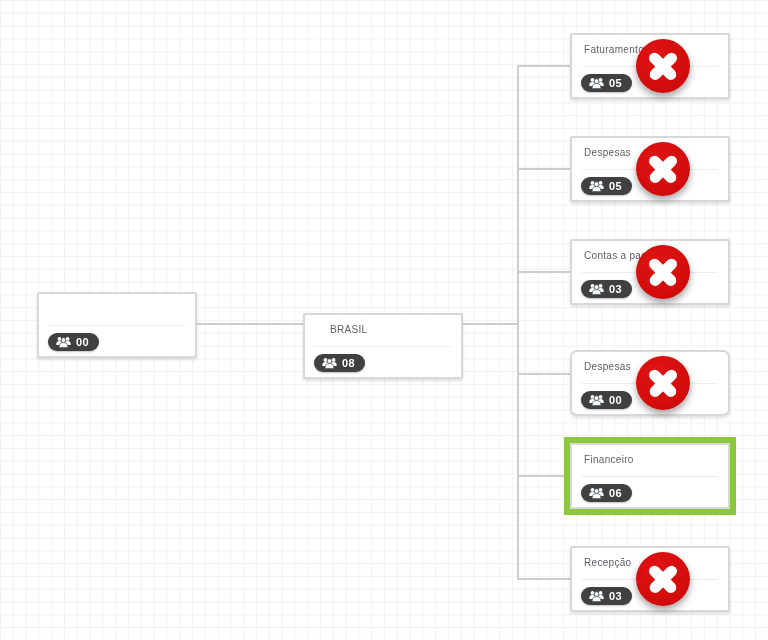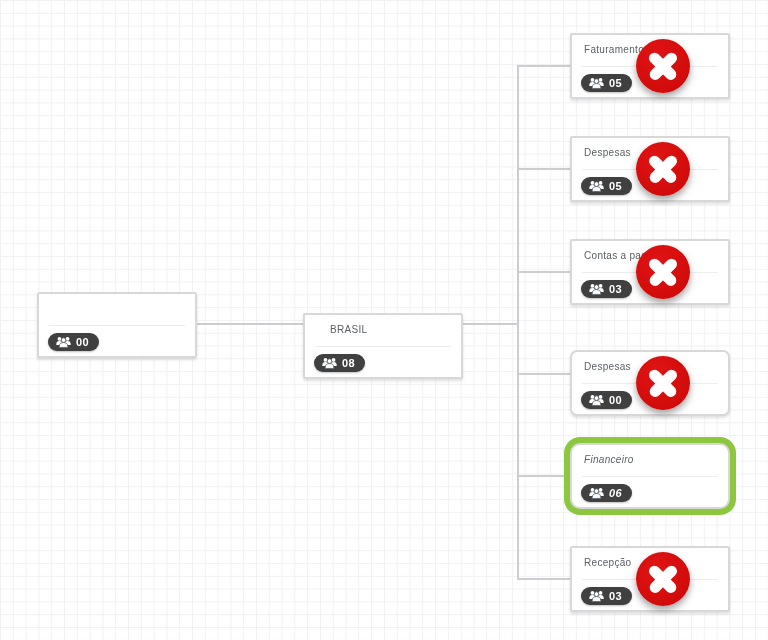--- a/index.html
+++ b/index.html
@@ -21,23 +21,22 @@
   
   .node{
     position:absolute;width:160px;height:66px;
     background:#ffffff;
     border:2px solid #d8d8d8;
     border-radius:2px;
     box-shadow:0 2px 3px rgba(0,0,0,0.12);
     box-sizing:border-box;
   }
   .node.selected{
-    border-radius:10px;
+    border-radius:0;
     box-shadow:0 0 0 6px #8dc63f;
-    font-style:italic;
   }
   .node-title{
     position:absolute;top:9px;left:12px;right:8px;
     font-size:10px;color:#5b6066;letter-spacing:0.3px;
     white-space:nowrap;overflow:hidden;
   }
   .node.title-indent .node-title{left:25px;}
   .node-divider{
     position:absolute;top:31px;left:10px;right:10px;height:0;
     border-top:1px solid #ededed;

